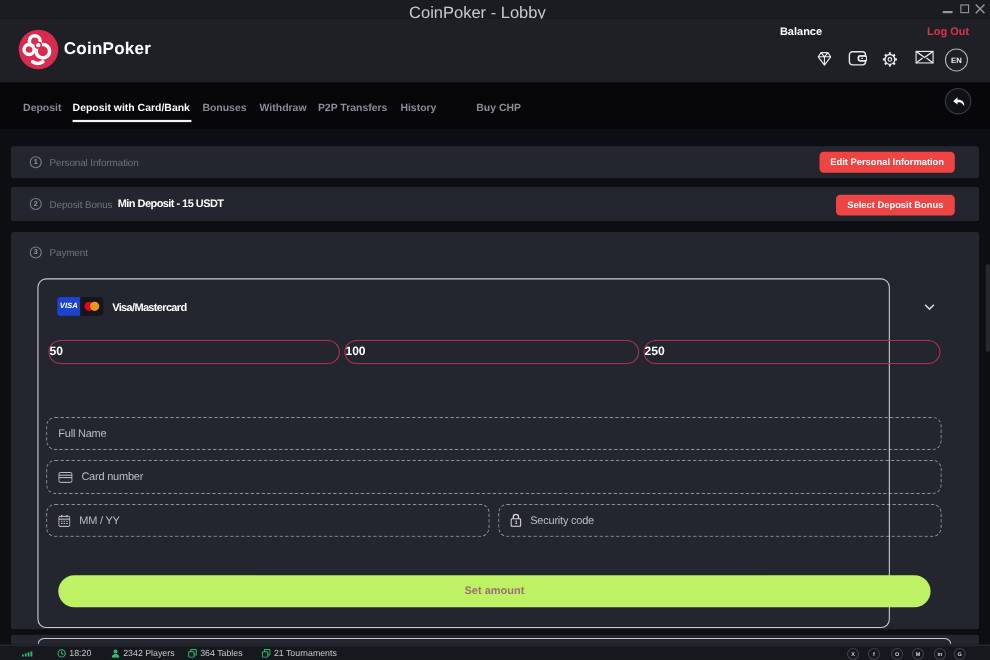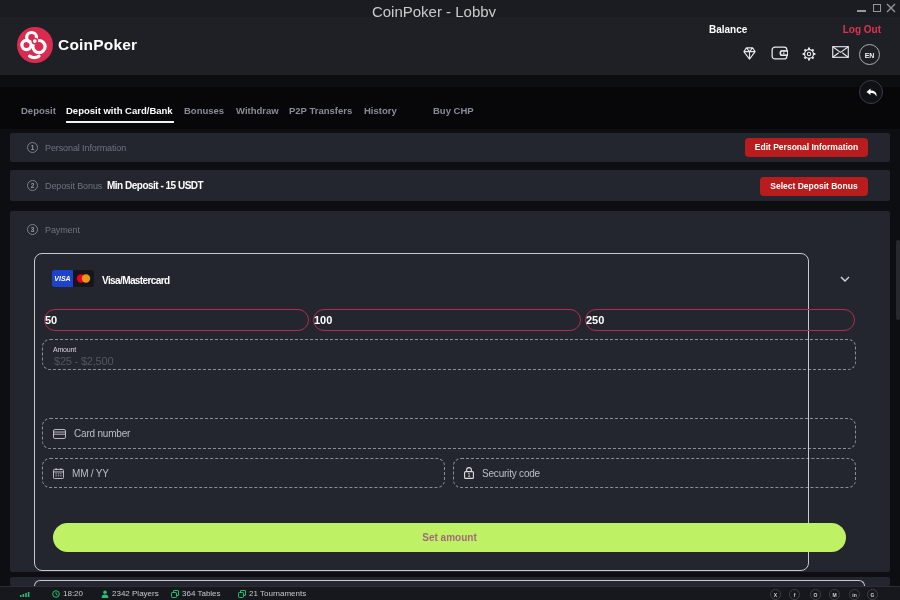--- a/index.html
+++ b/index.html
@@ -7,29 +7,29 @@
 .abs { position:absolute; }
 #titlebar { position:absolute; left:0; top:0; width:900px; height:17px; background:#1b1c21; }
 #title { position:absolute; left:0; top:3px; width:868px; text-align:center; font-size:15px; color:#c9cace; }
 .winbtn { position:absolute; color:#97989e; }
 #header { position:absolute; left:0; top:17px; width:900px; height:58px; background:#1e2026; }
 #logo { position:absolute; left:17px; top:10px; width:36px; height:36px; border-radius:50%; background:#d92b50; }
 #logoname { position:absolute; left:58px; top:19px; font-size:15.5px; font-weight:bold; color:#fff; letter-spacing:0.2px; }
 #balance { position:absolute; left:709px; top:7px; font-size:10px; font-weight:bold; color:#fff; }
 #logout { position:absolute; right:19px; top:7px; font-size:10px; font-weight:bold; color:#e0314f; }
 .hicon { position:absolute; top:29px; }
-#nav { position:absolute; left:0; top:87px; width:900px; height:42px; background:#070709; }
+#nav { position:absolute; left:0; top:75px; width:900px; height:42px; background:#070709; }
 .tab { position:absolute; top:18px; font-size:9.5px; font-weight:bold; color:#8a8d97; white-space:nowrap; }
 .tab.active { color:#fff; }
 #tabline { position:absolute; left:66px; top:34px; width:108px; height:2px; background:#f2f2f4; }
 #backbtn { position:absolute; left:859px; top:80px; width:24px; height:24px; border-radius:50%; background:#101116; border:1px solid #3c3d44; }
 .bar { position:absolute; left:10px; width:880px; background:#24262f; border-radius:2px; }
 .stepnum { position:absolute; left:17px; width:11px; height:11px; border-radius:50%; border:1px solid #7d8089; color:#9a9da6; font-size:6.5px; font-weight:bold; text-align:center; line-height:10px; }
 .steplabel { position:absolute; left:35px; font-size:9px; letter-spacing:-0.1px; color:#6e7280; }
-.barbtn { position:absolute; background:#b91c1c; border-radius:4px; color:#fff; font-size:8.5px; font-weight:bold; text-align:center; }
+.barbtn { position:absolute; background:#ef4444; border-radius:4px; color:#fff; font-size:8.5px; font-weight:bold; text-align:center; }
 #panel { position:absolute; left:24px; top:42px; width:775px; height:318px; border:1px solid #c6cad0; border-radius:8px; }
 .pill { position:absolute; top:55px; height:22px; border:1px solid #b02e4f; border-radius:11px; color:#fff; font-size:11px; font-weight:bold; text-align:left; line-height:20px; }
 .input { position:absolute; left:7px; width:814px; border:1px dashed rgba(226,229,235,0.55); border-radius:8px; color:#bcbec5; font-size:10px; letter-spacing:-0.2px; }
 .ilabel { display:flex; align-items:center; height:100%; padding-left:10px; gap:8px; }
 #setamount { position:absolute; left:18px; top:269px; width:793px; height:29px; background:#bef264; border-radius:15px; color:#a06b77; font-size:10px; font-weight:bold; text-align:center; line-height:29px; }
 #footer { position:absolute; left:0; top:586px; width:900px; height:14px; background:#17181d; border-top:1px solid #2c2d33; }
 .fitem { position:absolute; top:2px; font-size:8px; color:#c6c7cc; white-space:nowrap; display:flex; align-items:center; gap:3px; }
 .scircle { position:absolute; top:2px; width:11px; height:11px; border-radius:50%; border:1px solid #3e4049; color:#cfd0d5; font-size:5px; font-weight:bold; text-align:center; line-height:11px; }
 </style>
 </head>
@@ -129,24 +129,23 @@
           <circle cx="13" cy="8.5" r="4.2" fill="#f79e1b" fill-opacity="0.95"></circle>
         </svg>
     </div>
     <div class="abs" style="left:67px;top:21px;font-size:10px;letter-spacing:-0.6px;font-weight:bold;color:#fff;">Visa/Mastercard</div>
     <svg class="abs" style="left:805px;top:22px;" width="10" height="6" viewBox="0 0 10 6">
         <path d="M1 1 L5 5 L9 1" fill="none" stroke="#d5d6da" stroke-width="1.4"></path>
       </svg>
     <div class="pill" style="left:9px;width:265px;">50</div>
     <div class="pill" style="left:278px;width:268px;">100</div>
     <div class="pill" style="left:550px;width:270px;">250</div>
-    <div class="input" style="top:85px;height:31px;">
-      <div class="abs" style="left:10px;top:6px;font-size:7px;color:#d5d6db;">Amount</div>
-      <div class="abs" style="left:11px;top:15px;font-size:11px;color:#54565e;">$25 - $2,500</div>
-    </div>
+    <div class="input" style="top:125px;height:30px;">
+        <div class="ilabel">Full Name</div>
+      </div>
     <div class="input" style="top:164px;height:31px;">
       <div class="ilabel">
         <svg width="13" height="10" viewBox="0 0 13 10" fill="none" stroke="#dddee2" stroke-width="0.8">
             <rect x="0.5" y="0.5" width="12" height="9" rx="1.4"></rect>
             <path d="M0.5 3 h12 M0.5 5.2 h12"></path>
           </svg>
         Card number
       </div>
     </div>
     <div class="input" style="top:204px;height:30px;width:403px;">

